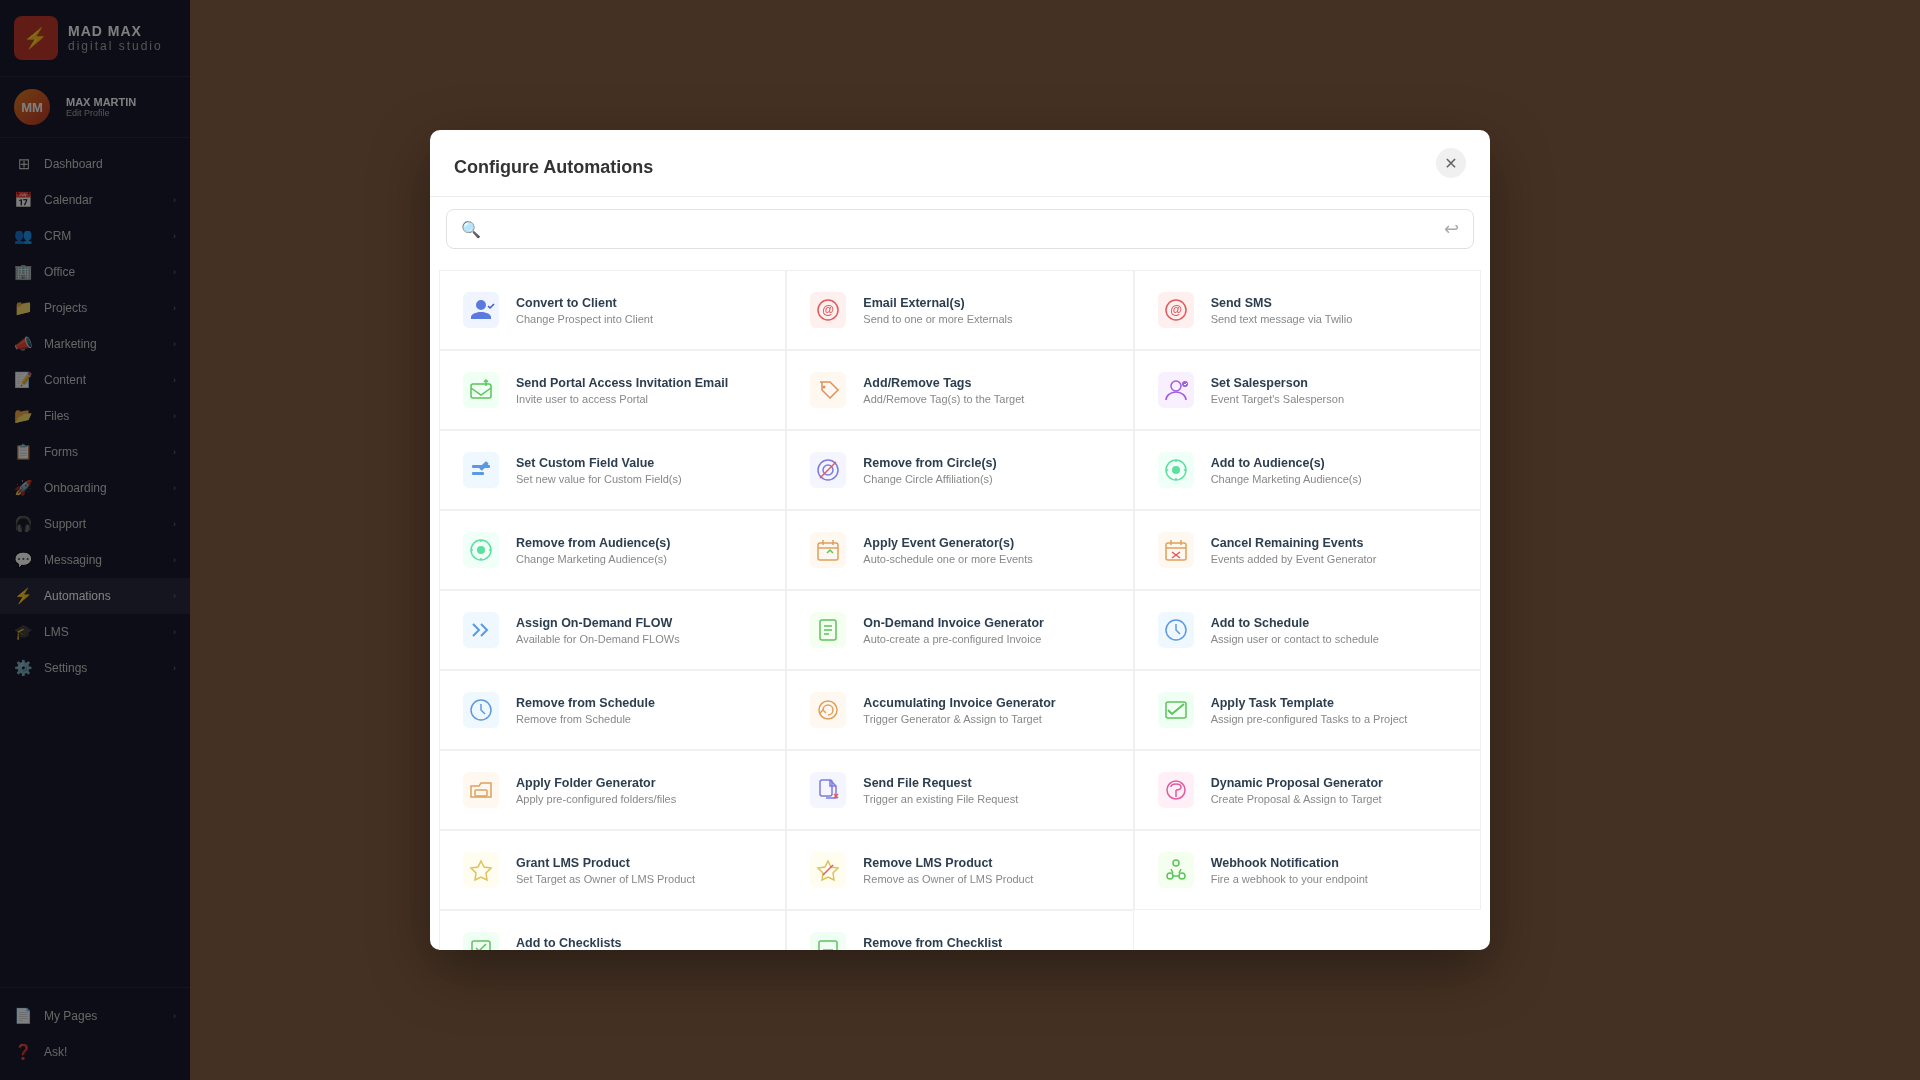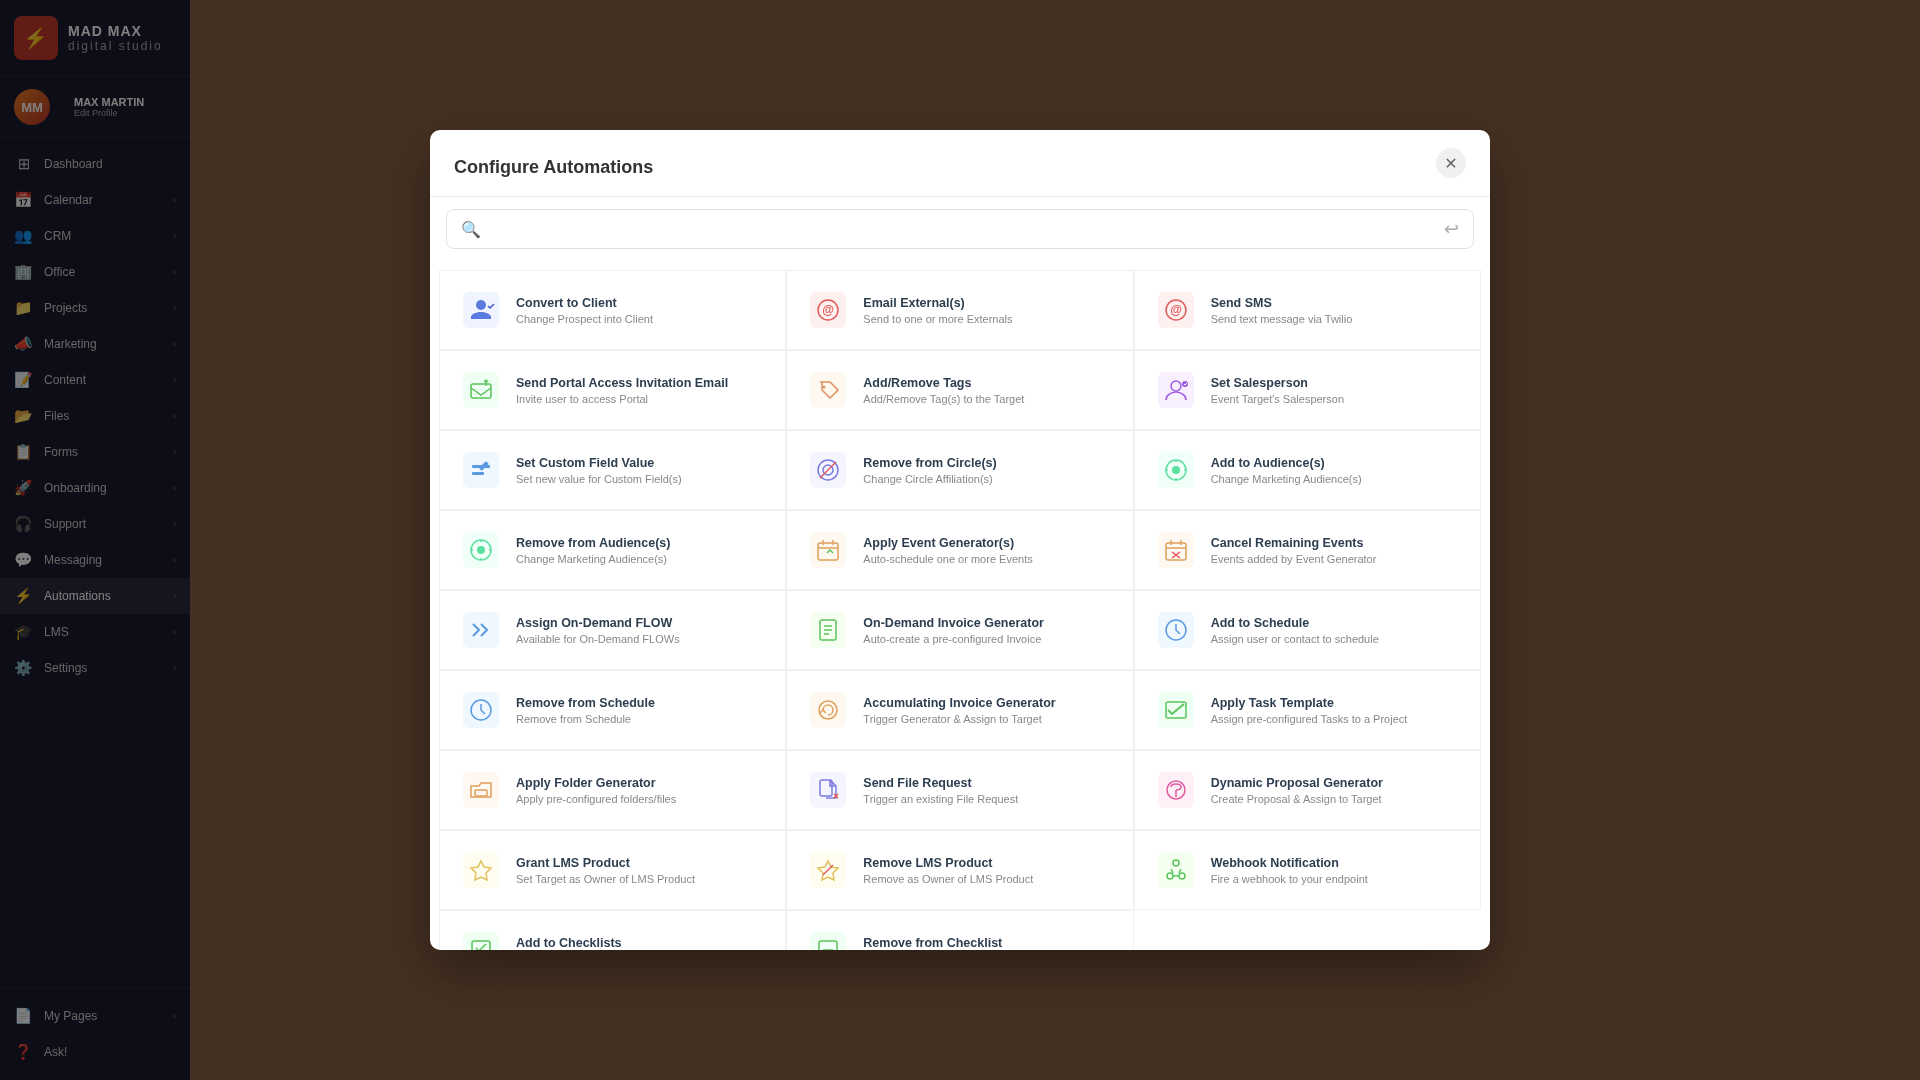--- a/index.html
+++ b/index.html
@@ -35,21 +35,21 @@
       background: #c0392b;
       border-radius: 8px;
       display: flex; align-items: center; justify-content: center;
       color: #fff; font-size: 20px; font-weight: bold;
     }
     .logo-text { color: #fff; }
     .logo-text .brand { font-size: 14px; font-weight: 700; letter-spacing: 1px; }
     .logo-text .sub { font-size: 12px; color: #aaa; letter-spacing: 2px; }
 
     .sidebar-profile {
-      display: flex; align-items: center; gap: 24px;
+      display: flex; align-items: center; gap: 16px;
       padding: 12px 14px;
       border-bottom: 1px solid #2a2a3e;
     }
     .avatar {
       width: 36px; height: 36px; border-radius: 50%;
       background: linear-gradient(135deg, #e67e22, #c0392b);
       display: flex; align-items: center; justify-content: center;
       color: #fff; font-size: 13px; font-weight: 600;
     }
     .profile-info { color: #fff; }

